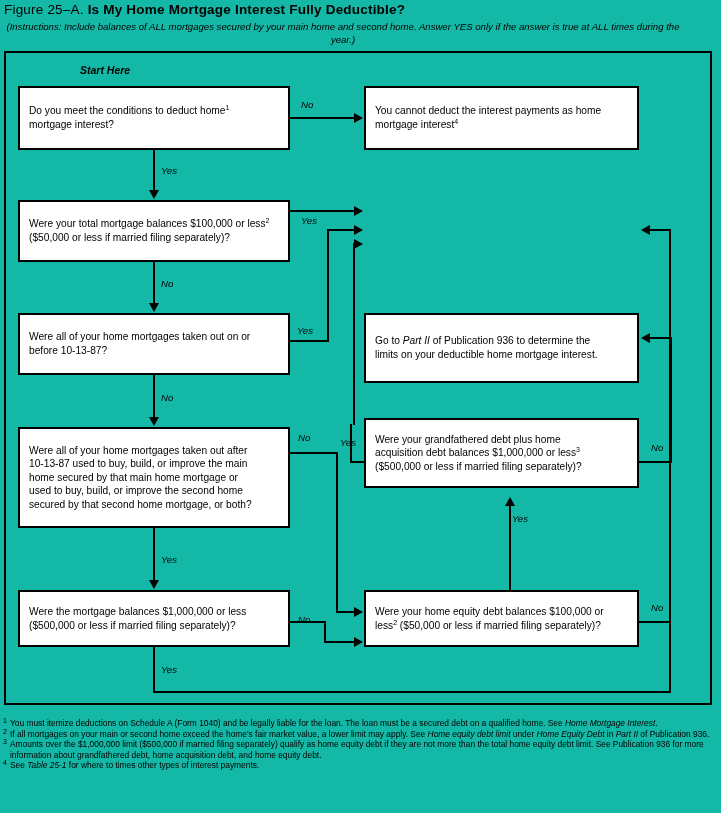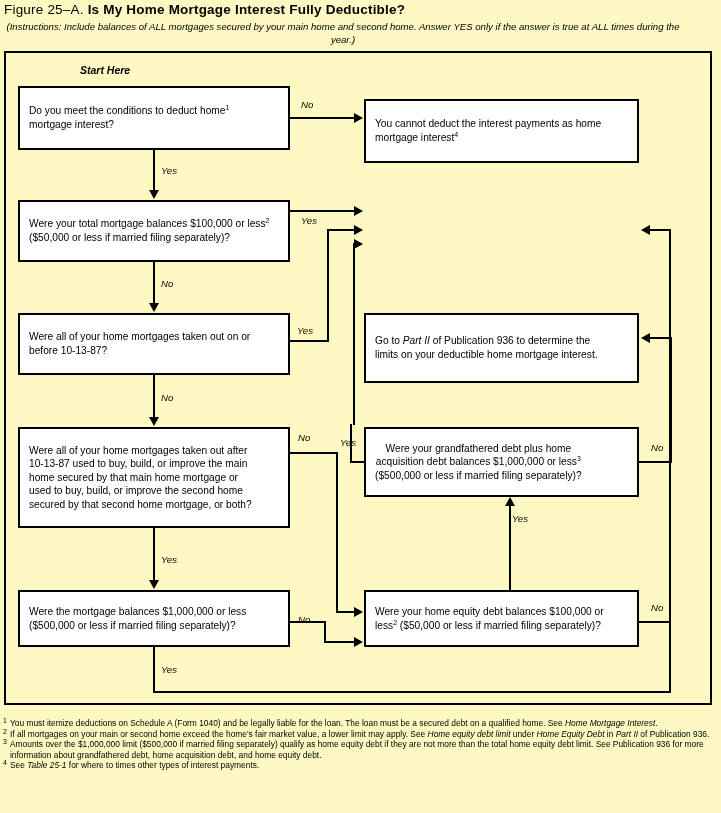--- a/index.html
+++ b/index.html
@@ -1,17 +1,17 @@
 <!DOCTYPE html>
 <html><head>
 <meta charset="utf-8">
 <style>
   html,body{margin:0;padding:0;background:#ffffff;}
   body{font-family:"Liberation Sans","DejaVu Sans",sans-serif;color:#000;}
-  #page{position:relative;width:721px;height:813px;overflow:hidden;background:#fef9c3;}
+  #page{position:relative;width:721px;height:813px;overflow:hidden;background:#14b8a6;}
 
   .fig-title{position:absolute;left:4px;top:2px;font-size:13.5px;font-weight:bold;letter-spacing:0.2px;white-space:nowrap;}
   .fig-title .lead{font-weight:normal;}
 
   .instructions{position:absolute;left:3px;top:21px;width:680px;font-size:9.6px;font-style:italic;line-height:12.5px;text-align:center;}
 
   .outer-frame{position:absolute;left:4px;top:51px;width:708px;height:654px;border:2px solid #000;box-sizing:border-box;}
 
   .start-here{position:absolute;font-size:10.5px;font-style:italic;font-weight:bold;white-space:nowrap;}
 
@@ -53,21 +53,21 @@
 
   <div class="start-here" style="left:80px;top:64px;">Start Here</div>
 
   <div class="node" style="left:18px;top:86px;width:272px;height:64px;">
     <div class="txt">
       <span>Do you meet the conditions to deduct home</span><sup>1</sup><br>
       <span>mortgage interest?</span>
     </div>
   </div>
 
-  <div class="node" style="left:364px;top:99px;width:275px;height:64px;">
+  <div class="node" style="left:364px;top:86px;width:275px;height:64px;">
     <div class="txt">
       <span>You cannot deduct the interest payments as home</span><br>
       <span>mortgage interest</span><sup>4</sup>
     </div>
   </div>
 
   <div class="node" style="left:18px;top:200px;width:272px;height:62px;">
     <div class="txt">
       <span>Were your total mortgage balances $100,000 or less</span><sup>2</sup><br>
       <span>($50,000 or less if married filing separately)?</span>
@@ -92,21 +92,21 @@
   <div class="node" style="left:18px;top:427px;width:272px;height:101px;">
     <div class="txt">
       <span>Were all of your home mortgages taken out after</span><br>
       <span>10-13-87 used to buy, build, or improve the main</span><br>
       <span>home secured by that main home mortgage or</span><br>
       <span>used to buy, build, or improve the second home</span><br>
       <span>secured by that second home mortgage, or both?</span>
     </div>
   </div>
 
-  <div class="node" style="left:364px;top:427px;width:275px;height:70px;text-align:center;">
+  <div class="node" style="left:364px;top:418px;width:275px;height:70px;">
     <div class="txt">
       <span>Were your grandfathered debt plus home</span><br>
       <span>acquisition debt balances $1,000,000 or less</span><sup>3</sup><br>
       <span>($500,000 or less if married filing separately)?</span>
     </div>
   </div>
 
   <div class="node" style="left:18px;top:590px;width:272px;height:57px;">
     <div class="txt">
       <span>Were the mortgage balances $1,000,000 or less</span><br>

